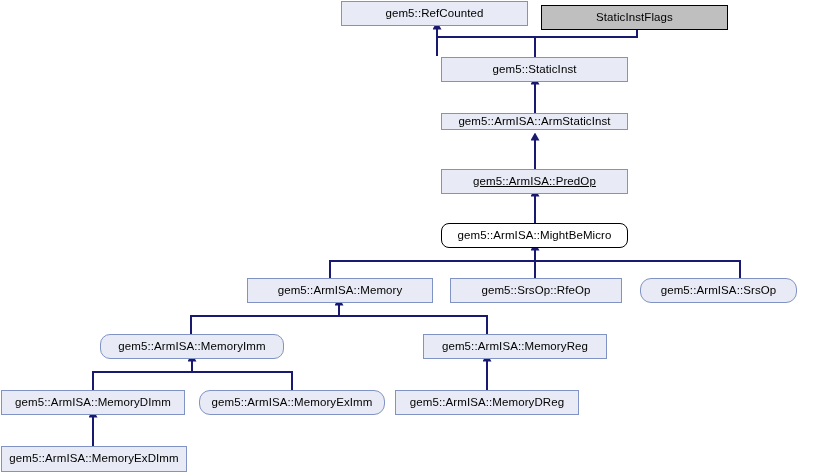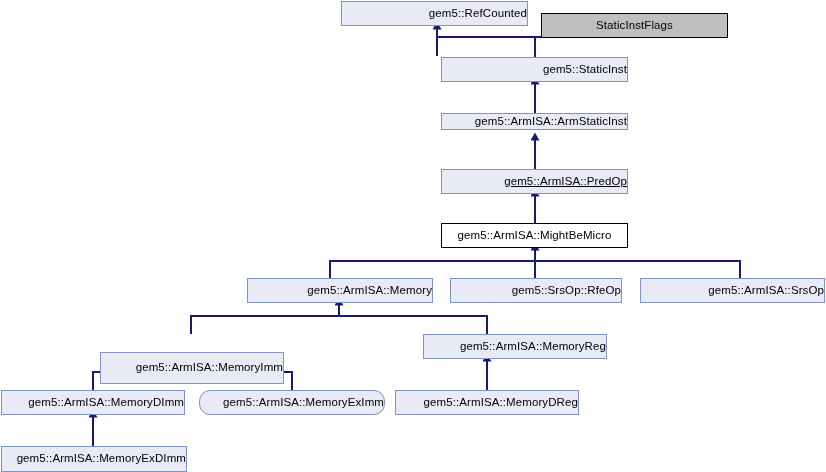--- a/index.html
+++ b/index.html
@@ -32,21 +32,20 @@
     font-size: 11.5px;
     line-height: 1;
     color: #000000;
     white-space: nowrap;
     letter-spacing: 0.1px;
     z-index: 2;
   }
   .node.normal {
     background: #e8ebf5;
     border: 1px solid #8193c4;
-    justify-content: flex-end;
   }
   .node.current {
     background: #bfbfbf;
     border: 1px solid #000000;
   }
   .node.blackborder {
     background: #ffffff;
     border: 1px solid #000000;
   }
 </style>
@@ -87,45 +86,45 @@
       <line x1="487" y1="390" x2="487" y2="361" marker-end="url(#uparrow)"></line>
 
       <line x1="93" y1="446" x2="93" y2="417" marker-end="url(#uparrow)"></line>
     </g>
   </svg>
 
   <div id="nodes">
       <div class="node normal" style="left: 341px; top: 1px; width: 187px; height: 25px;">
         <span>gem5::RefCounted</span>
       </div>
-      <div class="node current" style="left: 541px; top: 13px; width: 187px; height: 25px;">
+      <div class="node current" style="left: 541px; top: 5px; width: 187px; height: 25px;">
         <span>StaticInstFlags</span>
       </div>
       <div class="node normal" style="left: 441px; top: 57px; width: 187px; height: 25px;">
         <span>gem5::StaticInst</span>
       </div>
       <div class="node normal" style="left: 441px; top: 113px; width: 187px; height: 17px;">
         <span>gem5::ArmISA::ArmStaticInst</span>
       </div>
       <div class="node normal" style="left: 441px; top: 169px; width: 187px; height: 25px; text-decoration: underline;">
         <span>gem5::ArmISA::PredOp</span>
       </div>
-      <div class="node blackborder" style="left: 441px; top: 223px; width: 187px; height: 25px;">
+      <div class="node blackborder" style="left: 441px; top: 223px; width: 187px; height: 25px; border-radius: 8px;">
         <span>gem5::ArmISA::MightBeMicro</span>
       </div>
       <div class="node normal" style="left: 247px; top: 278px; width: 186px; height: 25px;">
         <span>gem5::ArmISA::Memory</span>
       </div>
       <div class="node normal" style="left: 450px; top: 278px; width: 172px; height: 25px;">
         <span>gem5::SrsOp::RfeOp</span>
       </div>
-      <div class="node normal" style="left: 640px; top: 278px; width: 185px; height: 25px;">
+      <div class="node normal" style="left: 640px; top: 278px; width: 157px; height: 25px; border-radius: 11px;">
         <span>gem5::ArmISA::SrsOp</span>
       </div>
-      <div class="node normal" style="left: 100px; top: 352px; width: 184px; height: 32px;">
+      <div class="node normal" style="left: 100px; top: 334px; width: 184px; height: 25px; border-radius: 10px;">
         <span>gem5::ArmISA::MemoryImm</span>
       </div>
       <div class="node normal" style="left: 395px; top: 334px; width: 184px; height: 25px; margin-left: 28px;">
         <span>gem5::ArmISA::MemoryReg</span>
       </div>
       <div class="node normal" style="left: 1px; top: 390px; width: 184px; height: 25px;">
         <span>gem5::ArmISA::MemoryDImm</span>
       </div>
       <div class="node normal" style="left: 199px; top: 390px; width: 186px; height: 25px; border-radius: 11px;">
         <span>gem5::ArmISA::MemoryExImm</span>

